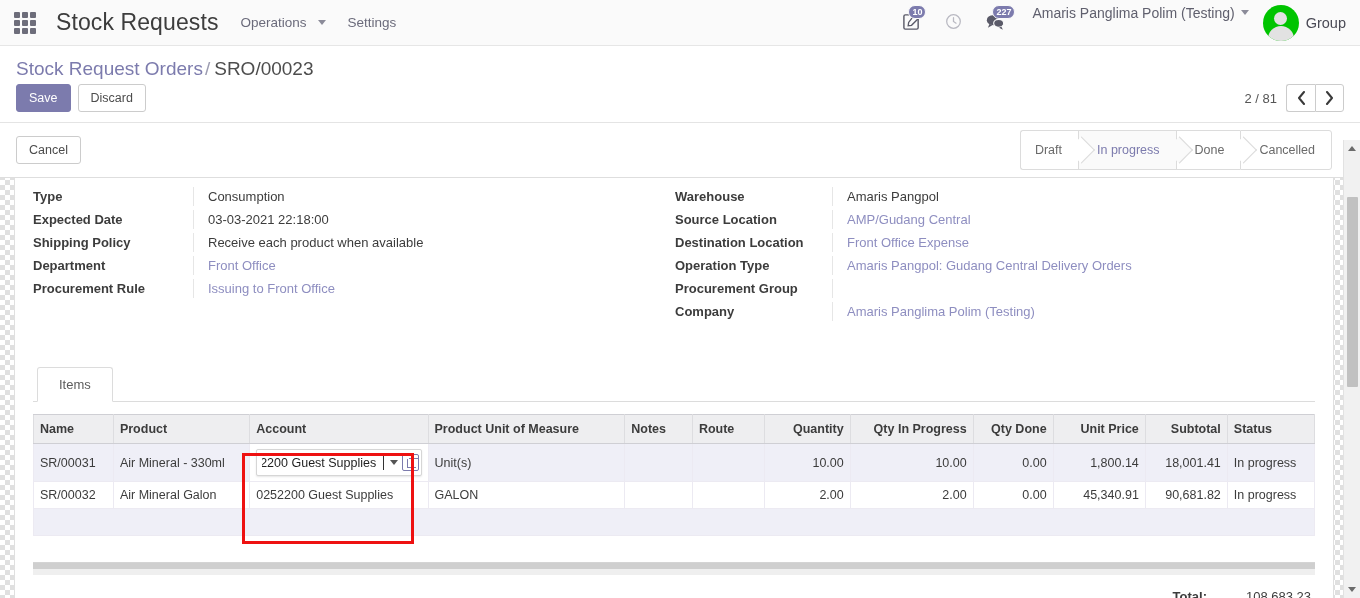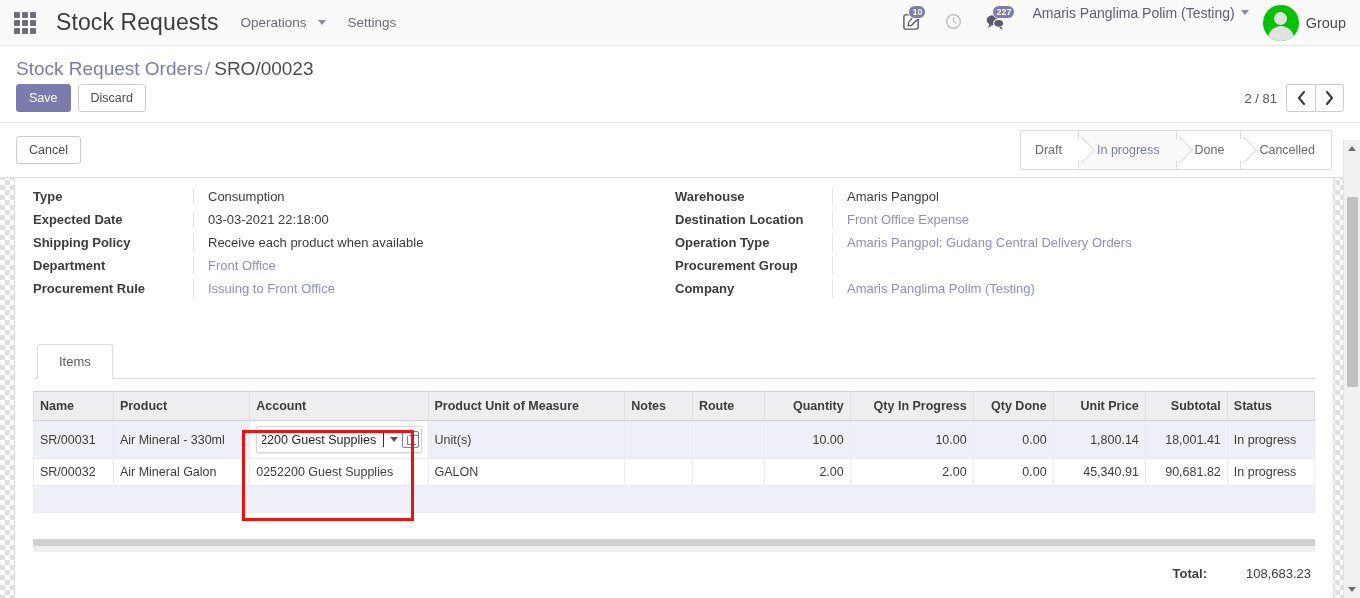--- a/index.html
+++ b/index.html
@@ -592,20 +592,24 @@
         <div class="frow">
           <div class="flabel">Procurement Rule</div>
           <div class="fvalue link">Issuing to Front Office</div>
         </div>
       </div>
 
       <div class="form-col right">
         <div class="frow">
           <div class="flabel">Warehouse</div>
           <div class="fvalue">Amaris Pangpol</div>
+        </div>
+        <div class="frow">
+          <div class="flabel">Source Location</div>
+          <div class="fvalue link">AMP/Gudang Central</div>
         </div>
         <div class="frow">
           <div class="flabel">Destination Location</div>
           <div class="fvalue link">Front Office Expense</div>
         </div>
         <div class="frow">
           <div class="flabel">Operation Type</div>
           <div class="fvalue link">Amaris Pangpol: Gudang Central Delivery Orders</div>
         </div>
         <div class="frow">

